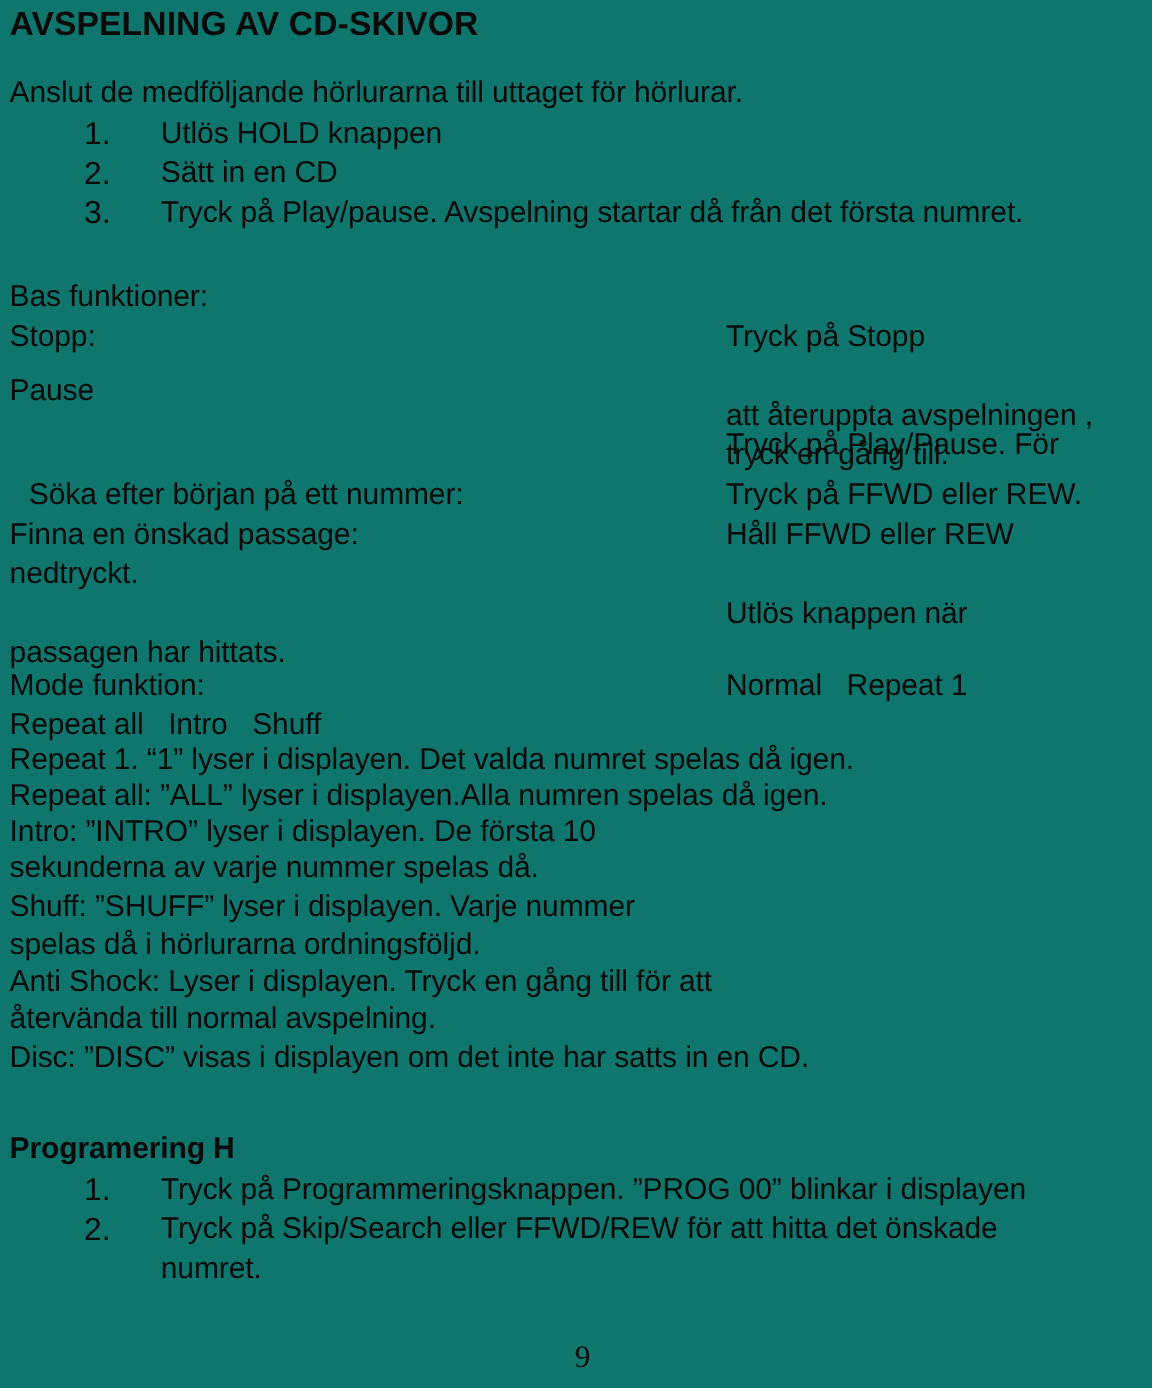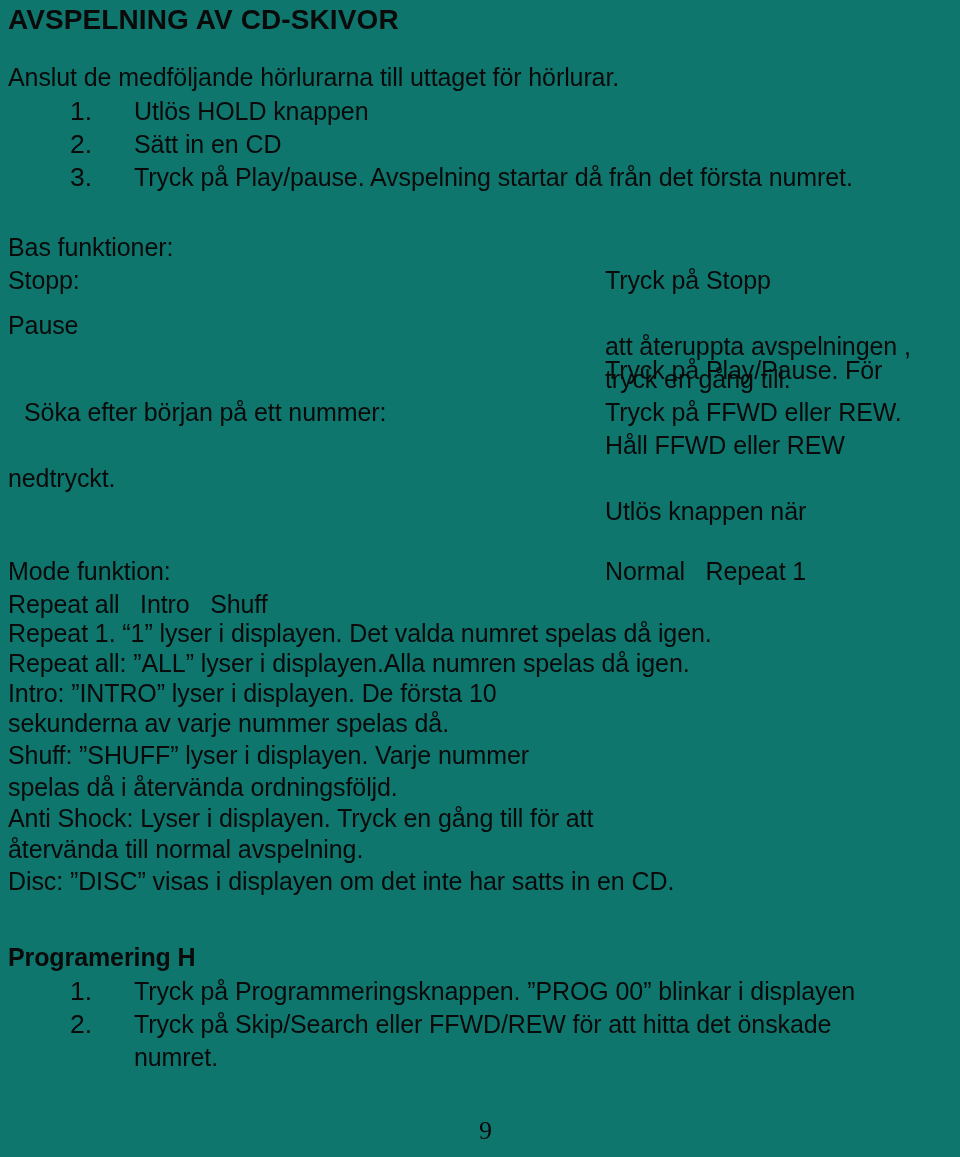--- a/index.html
+++ b/index.html
@@ -79,38 +79,40 @@
   <div class="ln" style="left:605px; top:265px;">Tryck på Stopp</div>
 
   <div class="ln" style="left:8px; top:298px;margin-top:12px;">Pause</div>
   <div class="ln" style="left:605px; top:314px;margin-top:41px;">Tryck på Play/Pause. För</div>
   <div class="ln" style="left:605px; top:331px;">att återuppta avspelningen ,</div>
   <div class="ln" style="left:605px; top:364px;">tryck en gång till.</div>
 
   <div class="ln" style="left:24px; top:397px;">Söka efter början på ett nummer:</div>
   <div class="ln" style="left:605px; top:397px;">Tryck på FFWD eller REW.</div>
 
+  <div class="ln" style="left:8px; top:430px;">Finna en önskad passage:</div>
   <div class="ln" style="left:605px; top:430px;">Håll FFWD eller REW</div>
 
   <div class="ln" style="left:8px; top:463px;">nedtryckt.</div>
 
   <div class="ln" style="left:605px; top:496px;">Utlös knappen när</div>
 
+  <div class="ln" style="left:8px; top:529px;">passagen har hittats.</div>
 
   <div class="ln" style="left:8px; top:556px;">Mode funktion:</div>
   <div class="ln" style="left:605px; top:556px;">Normal   Repeat 1</div>
 
   <div class="ln" style="left:8px; top:589px;">Repeat all   Intro   Shuff</div>
 
   <div class="ln" style="left:8px; top:618px;">Repeat 1. “1” lyser i displayen. Det valda numret spelas då igen.</div>
   <div class="ln" style="left:8px; top:648px;">Repeat all: ”ALL” lyser i displayen.Alla numren spelas då igen.</div>
   <div class="ln" style="left:8px; top:678px;">Intro: ”INTRO” lyser i displayen. De första 10</div>
   <div class="ln" style="left:8px; top:708px;">sekunderna av varje nummer spelas då.</div>
   <div class="ln" style="left:8px; top:740px;">Shuff: ”SHUFF” lyser i displayen. Varje nummer</div>
-  <div class="ln" style="left:8px; top:772px;">spelas då i återvända ordningsföljd.</div>
+  <div class="ln" style="left:8px; top:772px;">spelas då i hörlurarna ordningsföljd.</div>
   <div class="ln" style="left:8px; top:803px;">Anti Shock: Lyser i displayen. Tryck en gång till för att</div>
   <div class="ln" style="left:8px; top:834px;">återvända till normal avspelning.</div>
   <div class="ln" style="left:8px; top:866px;">Disc: ”DISC” visas i displayen om det inte har satts in en CD.</div>
 
   <div class="ln bold" style="left:8px; top:942px;text-align:right;">Programering H</div>
 
   <div class="num" style="left:70px; top:976px;">1.</div>
   <div class="ln" style="left:134px; top:976px;">Tryck på Programmeringsknappen. ”PROG 00” blinkar i displayen</div>
 
   <div class="num" style="left:70px; top:1009px;">2.</div>

